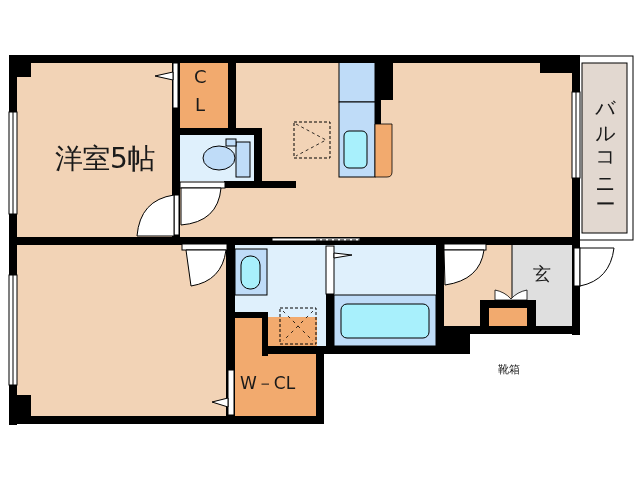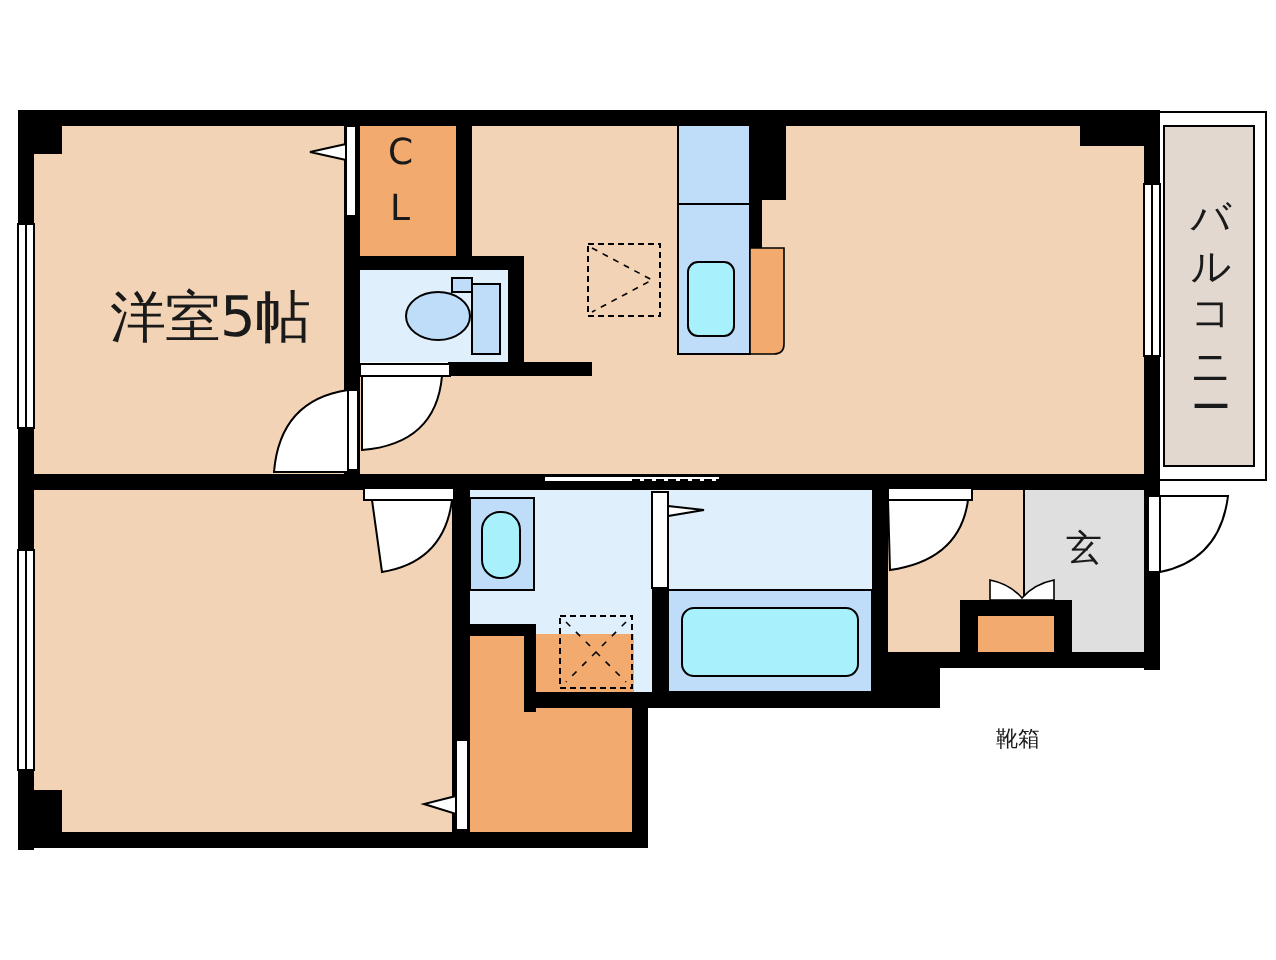--- a/index.html
+++ b/index.html
@@ -148,16 +148,17 @@
 
     <rect x="272" y="238" width="88" height="3"></rect>
   </g>
   <line x1="316" y1="240" x2="360" y2="240" stroke="#000" stroke-width="1" stroke-dasharray="4,2"></line>
 </svg>
 
 
 <span class="lbl room-lbl" style="left:55px; top:140px;">洋室5帖</span>
 <span class="lbl" style="left:194px; top:66px; font-size:18px;">C</span>
 <span class="lbl" style="left:195px; top:94px; font-size:18px;">L</span>
+<span class="lbl" style="left:240px; top:372px; font-size:17px;">W－CL</span>
 <span class="lbl" style="left:533px; top:262px; font-size:18px;">玄</span>
 <span class="lbl small" style="left:498px; top:322px;margin-top:40px;">靴箱</span>
 <span class="lbl vert" style="left:593px; top:86px;">バルコニー</span>
 </div>
 
 </body></html>

